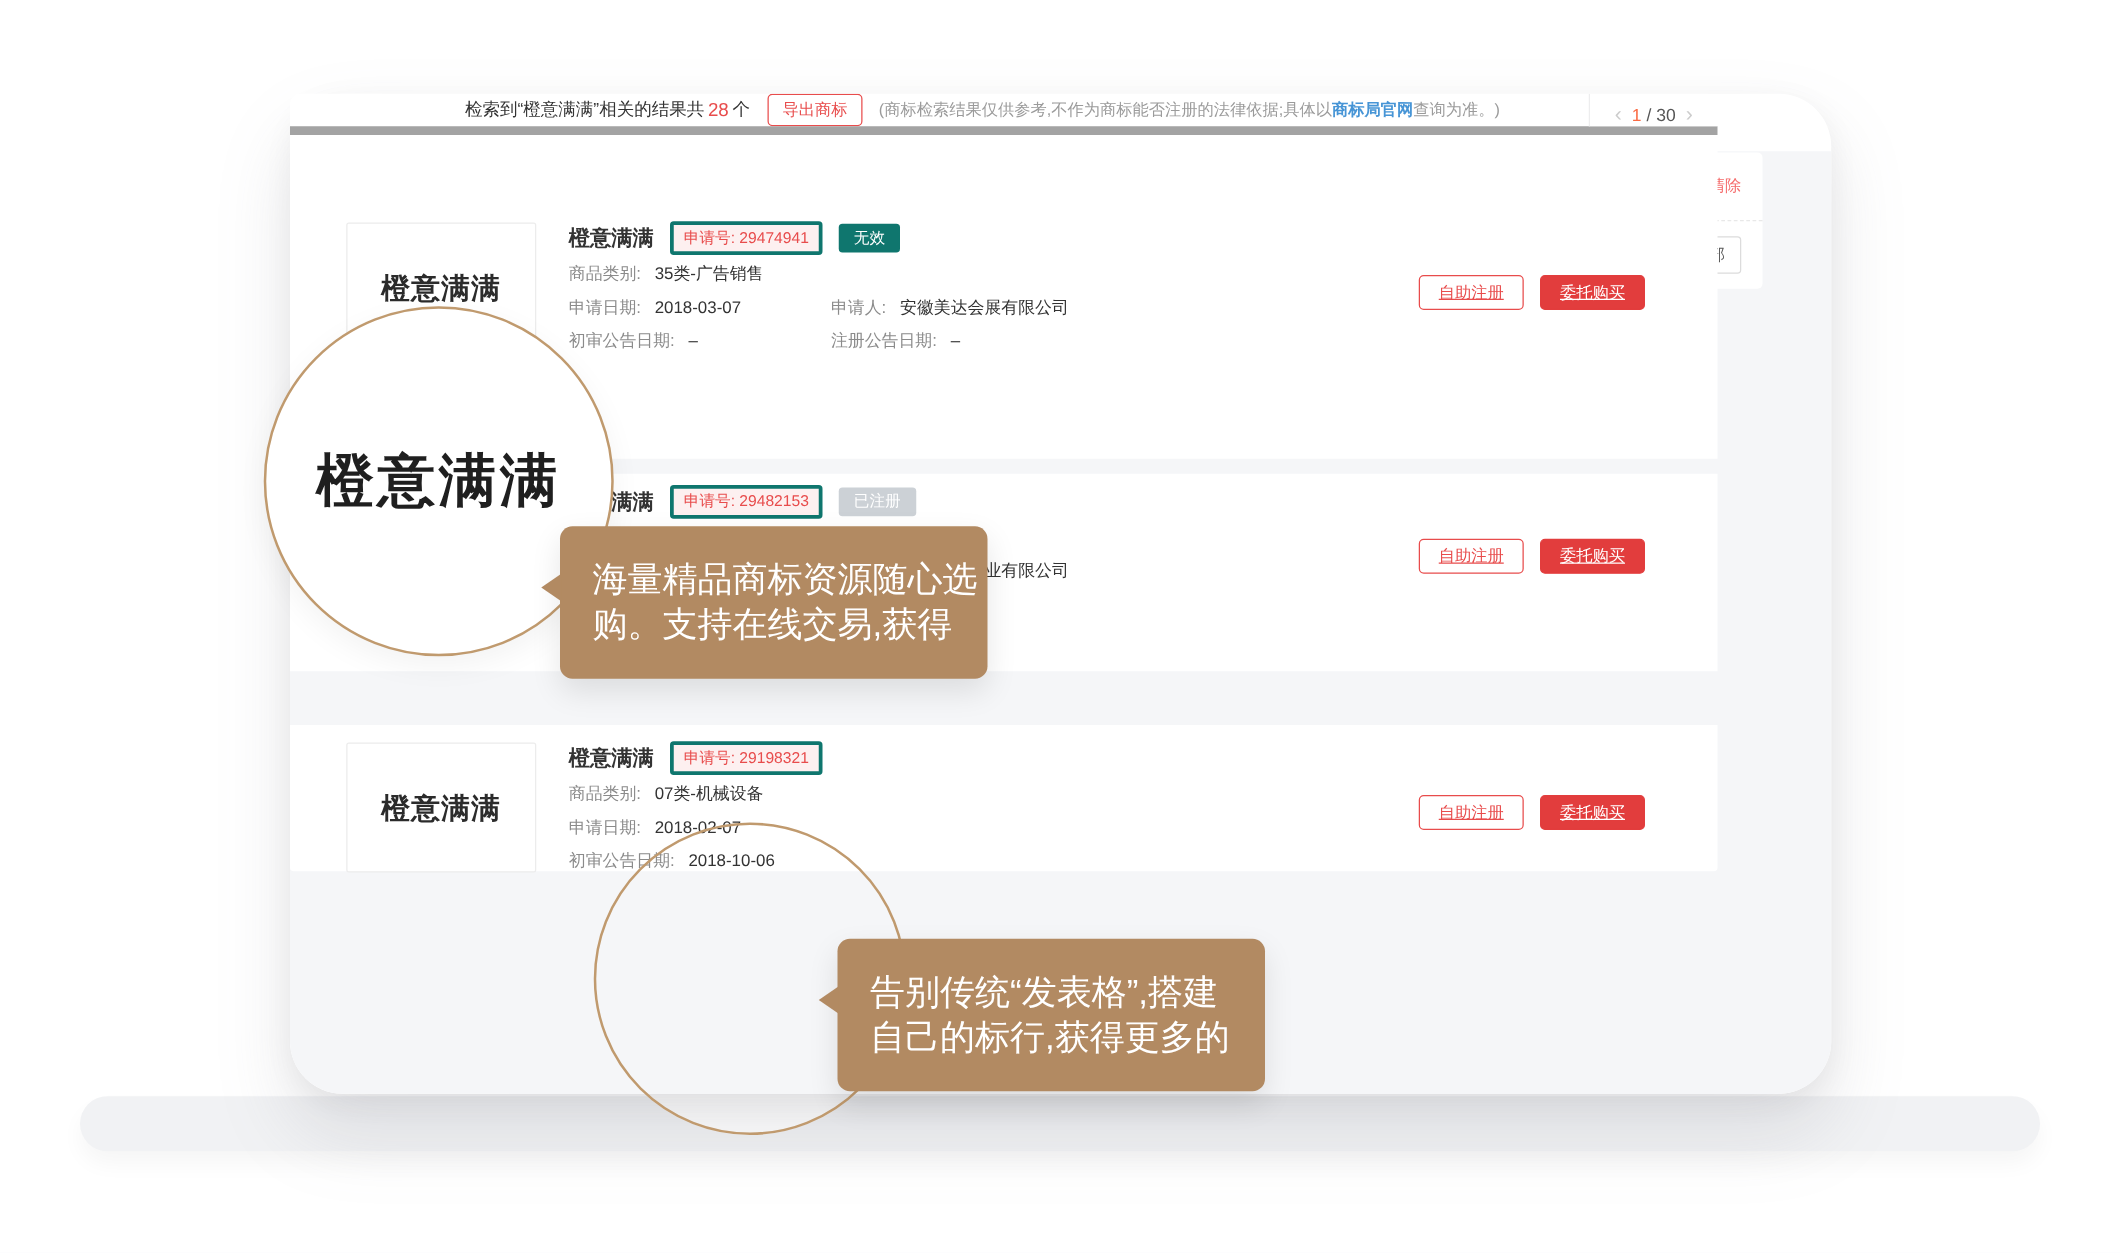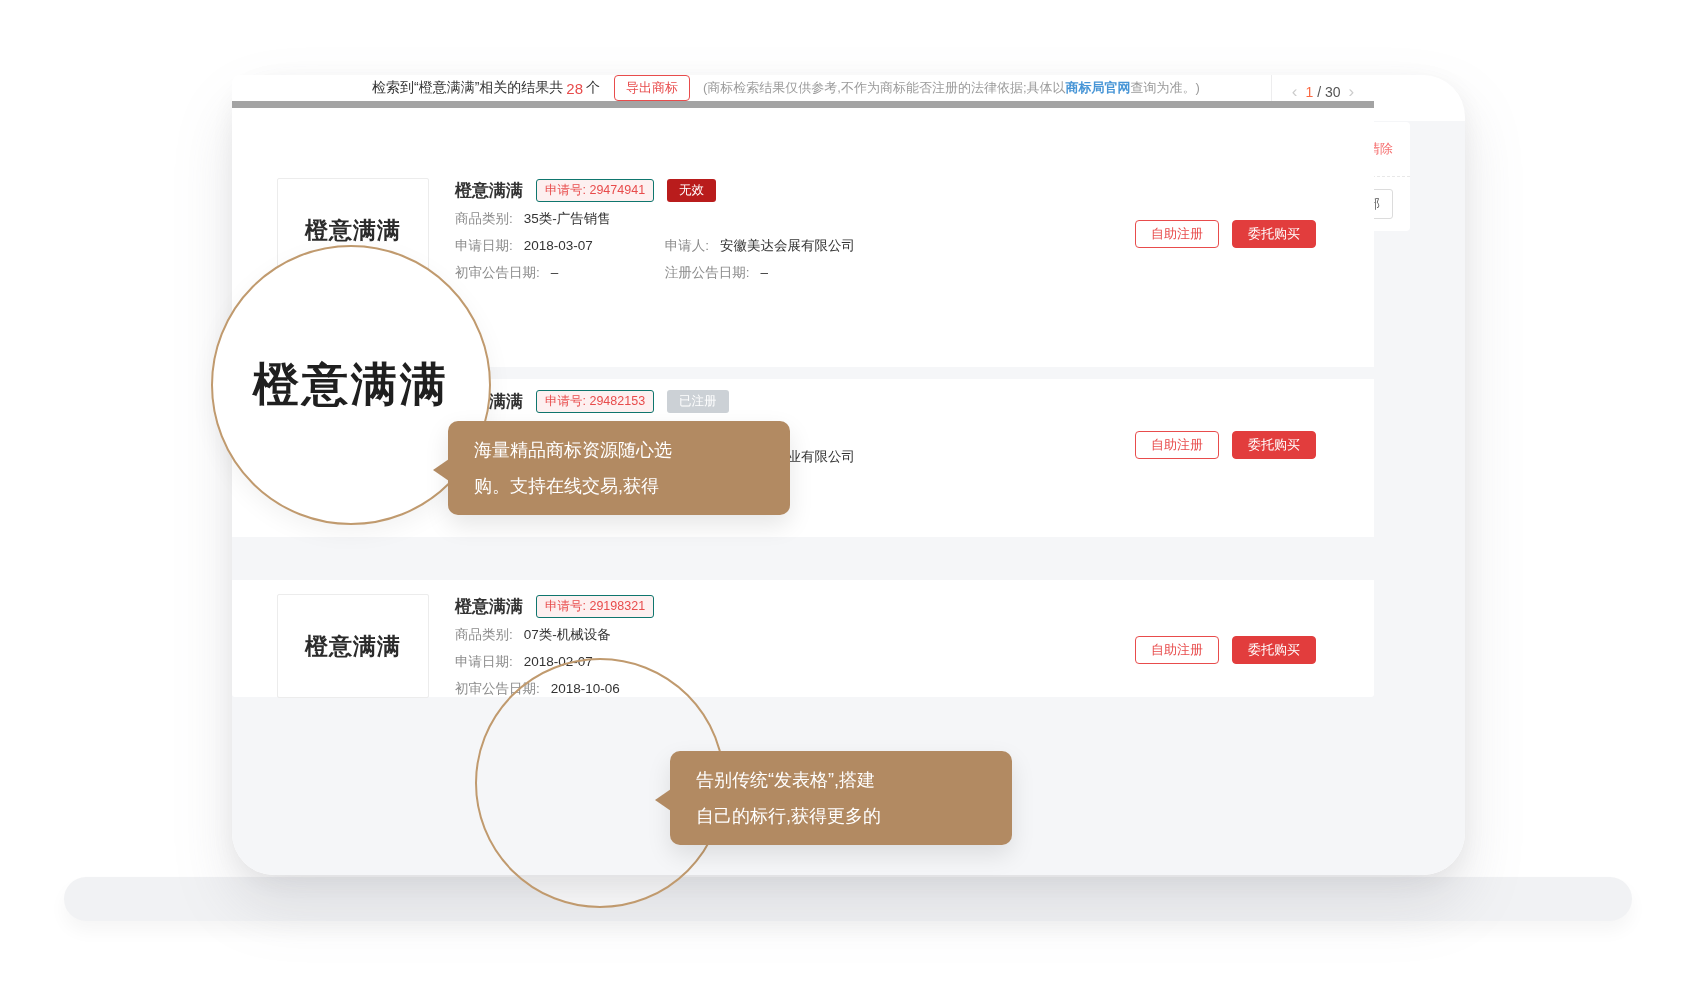--- a/index.html
+++ b/index.html
@@ -53,40 +53,40 @@
   .row3 { padding-top:14px; }
 
   .mark-img { width:152px; height:104px; border:1px solid #ececec; border-radius:2px; background:#fff; display:flex; flex-direction:column; align-items:center; justify-content:center; margin-right:26px; flex:none; }
   .img-sans { font-size:23px; font-weight:bold; color:#2b2b2b; letter-spacing:1px; }
   .img-serif { font-family:"DejaVu Serif","Liberation Serif",serif; font-size:26px; font-weight:bold; color:#222; }
   .img-sub { font-family:"DejaVu Sans Mono","Liberation Mono",monospace; font-size:13px; font-weight:bold; color:#333; letter-spacing:1px; margin-top:3px; }
 
   .details { flex:1; min-width:0; }
   .title-line { display:flex; align-items:center; height:24px; }
   .mark-name { font-size:17px; font-weight:bold; color:#333; margin-right:13px; }
-  .appno-tag { font-size:12.5px; color:#e84c4c; background:#fdf0f0; border:1px solid #0f766e; border-radius:3px; padding:2px 8px; white-space:nowrap; }
+  .appno-tag { font-size:12.5px; color:#e84c4c; background:#fdf0f0; border:3px solid #0f766e; border-radius:3px; padding:2px 8px; white-space:nowrap; }
   .status-tag { font-size:12.5px; color:#fff; border-radius:3px; padding:3px 12px; margin-left:13px; white-space:nowrap; }
-  .st-invalid { background:#b91c1c; }
+  .st-invalid { background:#0f766e; }
   .st-registered { background:#ccd1d6; }
 
   .line { font-size:13.5px; line-height:20px; margin-top:7px; color:#333; white-space:nowrap; }
   .lbl { color:#8b8b8b; margin-right:11px; }
   .c1 { display:inline-block; min-width:206px; }
 
   .actions { flex:none; margin-top:42px; display:flex; }
-  .btn { height:28px; line-height:26px; font-size:13px; border-radius:4px; padding:0 15px; cursor:pointer; white-space:nowrap; }
+  .btn { height:28px; line-height:26px; font-size:13px; border-radius:4px; padding:0 15px; cursor:pointer; white-space:nowrap;text-decoration:underline; }
   .btn-outline { color:#e84c4c; border:1px solid #e84c4c; background:#fff; }
   .btn-solid { color:#fff; border:1px solid #e23d3d; background:#e23d3d; margin-left:13px; }
 
   
   .m2-ring { position:absolute; left:475px; top:658px; width:250px; height:250px; border-radius:50%; border:2px solid #c09a6e; background:transparent; z-index:8; }
   .magnifier1 { position:absolute; left:211px; top:245px; width:280px; height:280px; border-radius:50%; border:2px solid #c09a6e; background:#ffffff; display:flex; align-items:center; justify-content:center; z-index:9; box-shadow:0 8px 24px rgba(0,0,0,0.05); }
   .magnifier1 .big-mark { font-size:46px; font-weight:bold; color:#1f1f1f; letter-spacing:3px; }
 
-  .bubble { position:absolute; width:342px; background:#b28a62; border-radius:10px; padding:11px 26px; z-index:10; color:#fff; font-size:18px; line-height:36px; box-shadow:0 10px 24px rgba(0,0,0,0.10); }
+  .bubble { position:absolute; width:342px; background:#b28a62; border-radius:10px; padding:25px 26px; z-index:10; color:#fff; font-size:28px; line-height:36px; box-shadow:0 10px 24px rgba(0,0,0,0.10); }
   .bubble .bline { white-space:nowrap; }
   .bubble1 { left:448px; top:421px; }
   .bubble2 { left:670px; top:751px; }
   .bubble-arrow { position:absolute; left:-15px; top:38px; width:0; height:0; border-top:11px solid transparent; border-bottom:11px solid transparent; border-right:16px solid #b28a62; }
 </style>
 </head>
 <body>
 
 <div id="stage">
 

